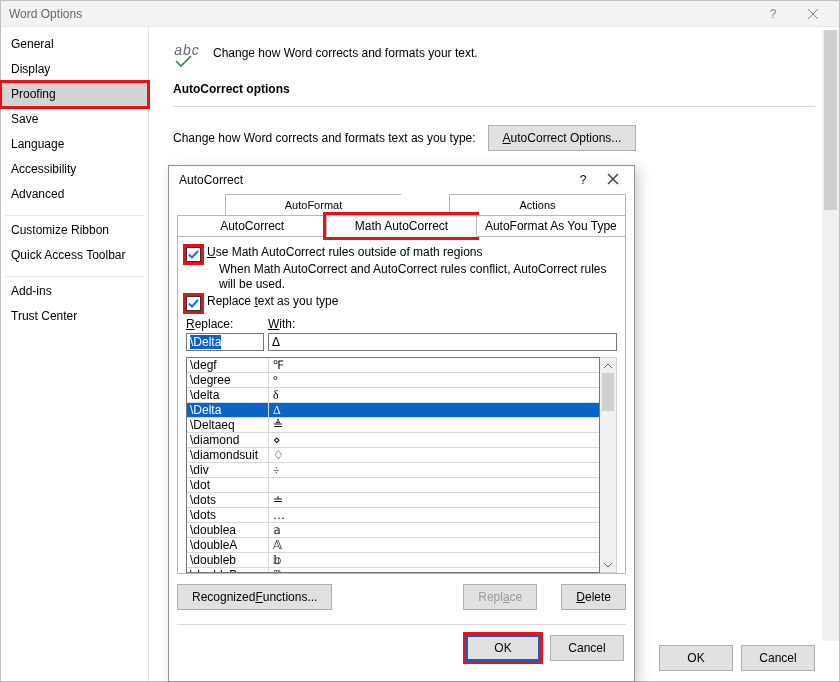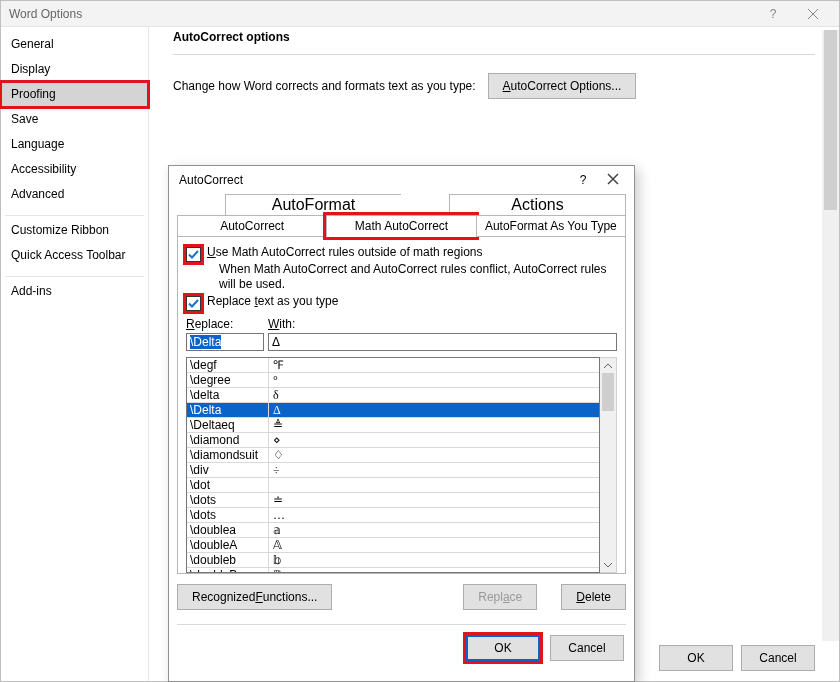--- a/index.html
+++ b/index.html
@@ -125,21 +125,21 @@
 .dlg-title .spacer { flex:1; }
 .dlg-title .ic { width: 30px; text-align:center; cursor:default; }
 
 .tabs-upper {
   display:flex; height: 21px; align-items:stretch;
   margin: 0 8px;
 }
 .tabs-upper .utab {
   flex:1; display:flex; align-items:center; justify-content:center;
   border:1px solid #b7b7b7; border-bottom:none; background:#fff;
-  font-size:16px;
+  font-size:11px;
   margin-left:48px;
 }
 .tabs-upper .utab.left { border-right:none; }
 
 .tabs-lower {
   display:flex; height:22px; align-items:stretch;
   margin: 0 8px;
 }
 .tabs-lower .ltab {
   flex:1; display:flex; align-items:center; justify-content:center;
@@ -246,26 +246,36 @@
         <div class="side-item">Advanced</div>
       </div>
       <div class="side-sep"></div>
       <div class="side-group">
         <div class="side-item">Customize Ribbon</div>
         <div class="side-item">Quick Access Toolbar</div>
       </div>
       <div class="side-sep"></div>
       <div class="side-group">
         <div class="side-item">Add-ins</div>
+        <div class="side-item">Trust Center</div>
       </div>
     </div>
 
     <div class="content">
       <div class="scroll-track">
         <div class="scroll-thumb"></div>
+      </div>
+      <div class="hdr-row">
+        <div class="abc-icon">
+          <span class="t">abc</span>
+          <svg width="28" height="12" viewBox="0 0 28 12">
+              <path d="M3 5 L8 10 L18 0" stroke="#318a45" stroke-width="1.6" fill="none"></path>
+            </svg>
+        </div>
+        <span style="margin-top:4px;">Change how Word corrects and formats your text.</span>
       </div>
       <div class="section-title">AutoCorrect options</div>
       <div class="hr"></div>
       <div class="row">
         <span>Change how Word corrects and formats text as you type:</span>
         <span class="btn">
             <u>A</u>
             <span>utoCorrect Options...</span>
           </span>
       </div>

